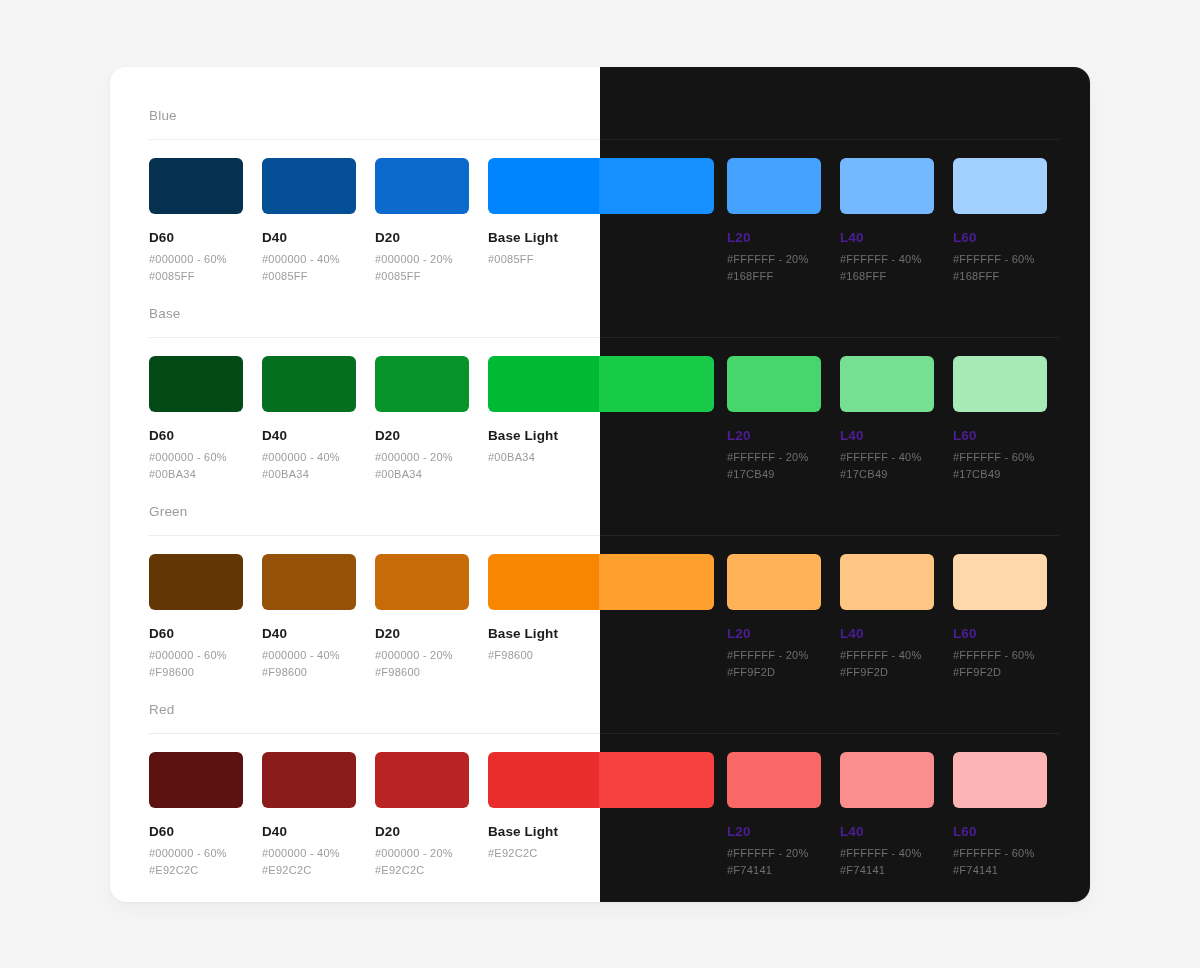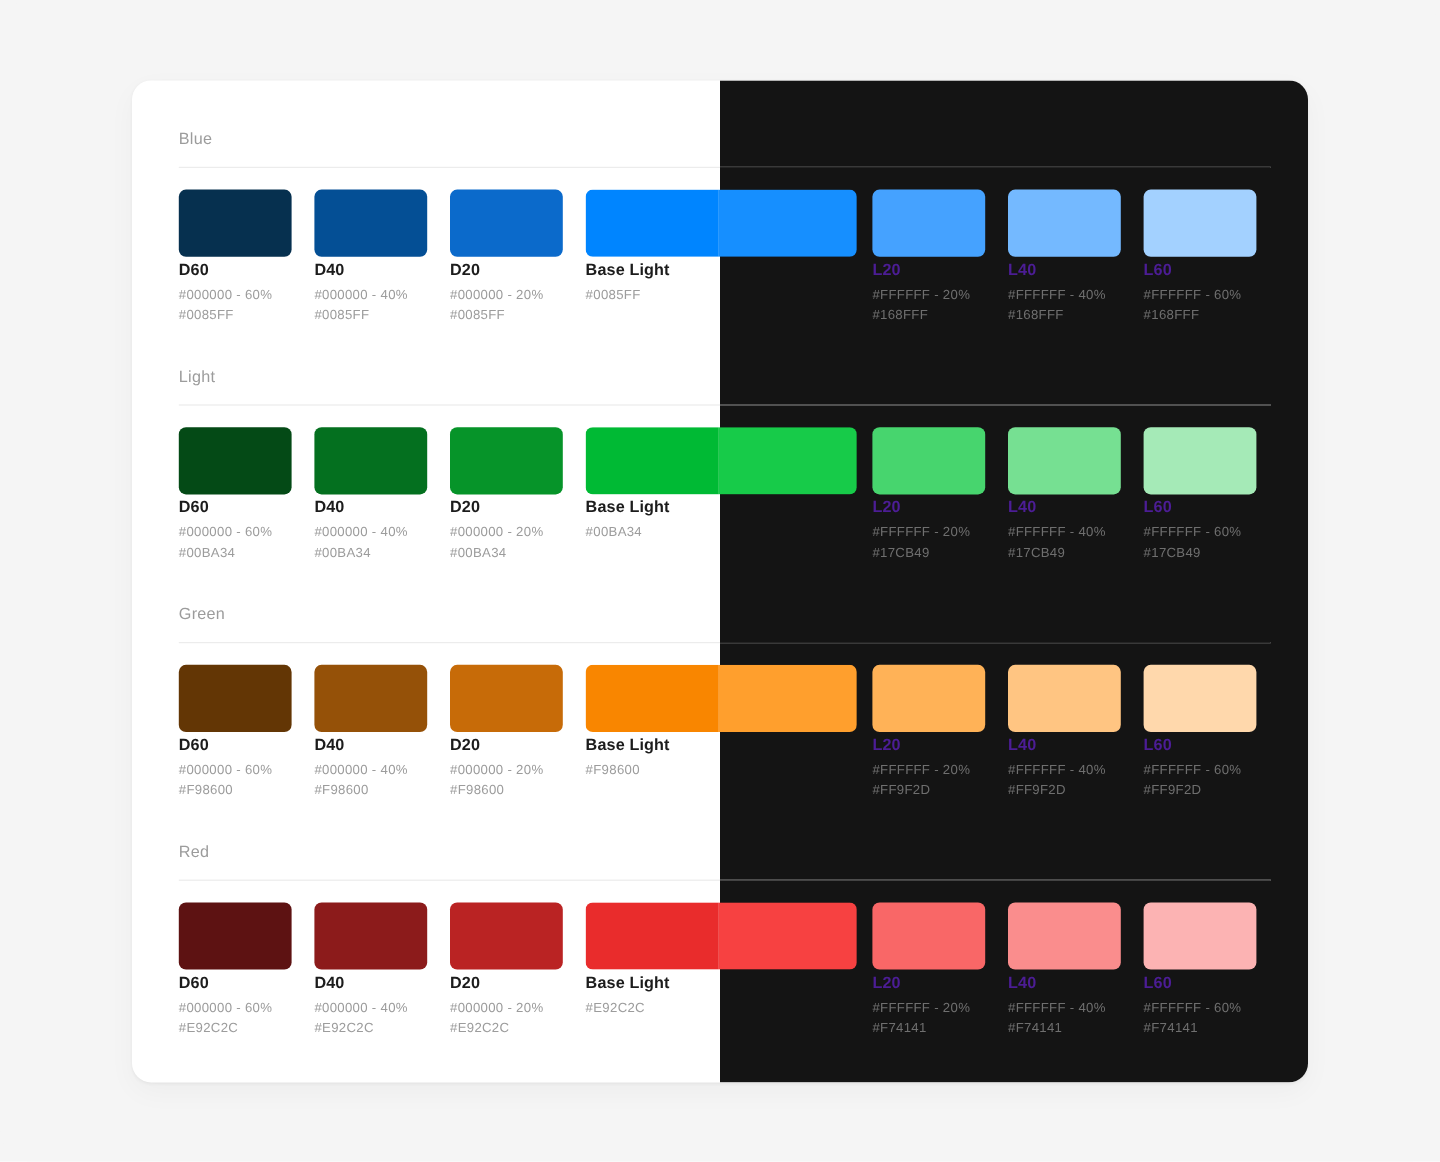--- a/index.html
+++ b/index.html
@@ -117,21 +117,21 @@
   }
   .chip-left, .chip-right {
     position: absolute;
     top: 0;
     height: 100%;
   }
   .chip-left  { left: 0;  width: 111px; }
   .chip-right { left: 111px; right: 0; }
 
   .chip-name {
-    margin-top: 3px;
+    margin-top: 16px;
     font-size: 13.5px;
     font-weight: bold;
     color: #1c1c1c;
     letter-spacing: 0.1px;
     white-space: nowrap;
   }
   .chip-meta {
     margin-top: 6px;
     font-size: 11px;
     line-height: 16.5px;
@@ -211,21 +211,21 @@
               <div class="chip" style="background: rgb(163, 209, 255);"></div>
               <div class="chip-name">L60</div>
               <div class="chip-meta">
                 <div>#FFFFFF - 60%</div>
                 <div>#168FFF</div>
               </div>
             </div>
           </div>
         </div>
         <div class="section" style="top: 239px;">
-          <div class="section-header">Light</div>
+          <div class="section-header">Base</div>
           <div class="section-divider"></div>
           <div class="section-divider-dark"></div>
           <div class="swatch-row">
             <div class="cell" style="left: 39px;">
               <div class="chip" style="background: rgb(4, 74, 22);"></div>
               <div class="chip-name">D60</div>
               <div class="chip-meta">
                 <div>#000000 - 60%</div>
                 <div>#00BA34</div>
               </div>

